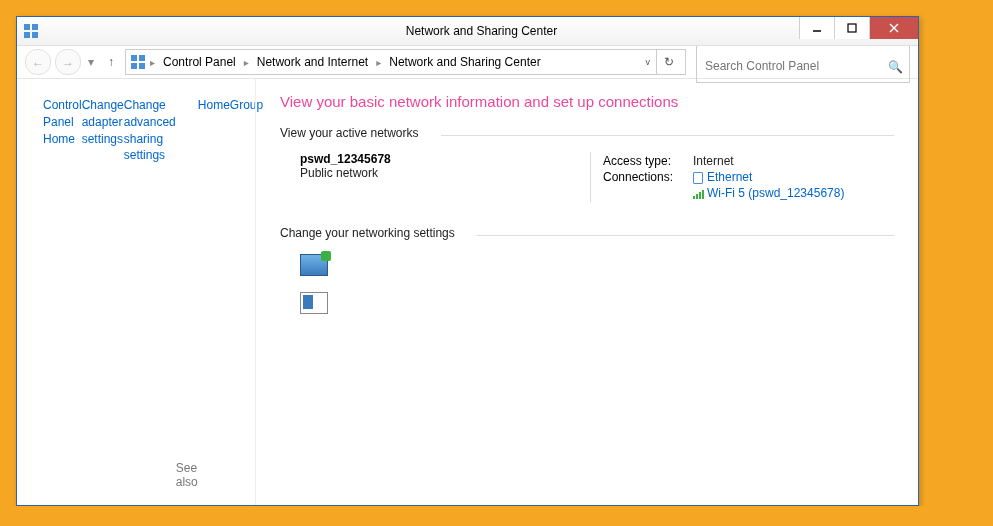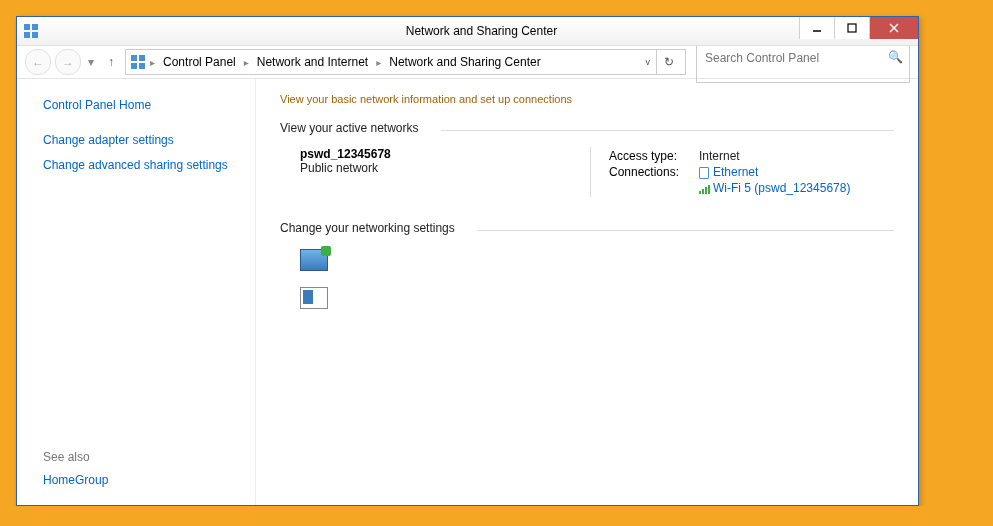--- a/index.html
+++ b/index.html
@@ -17,38 +17,38 @@
 .nav-btn.disabled{opacity:.6}
 .nav-split{width:12px;text-align:center;color:#888}
 .nav-up{width:20px;text-align:center;color:#555}
 .breadcrumb{flex:1;height:24px;border:1px solid #ccc;display:flex;align-items:center;padding:0 4px;gap:2px}
 .bc-icon{width:16px;height:16px;display:flex;flex-wrap:wrap}
 .bc-icon span{width:6px;height:6px;margin:1px;background:#4a90d9}
 .bc-sep{color:#888;font-size:10px;margin:0 2px}
 .bc-item{padding:0 4px;white-space:nowrap}
 .bc-dd{color:#555;font-size:9px;margin-left:auto;padding:0 4px}
 .refresh{width:24px;height:24px;border-left:1px solid #ccc;display:flex;align-items:center;justify-content:center;color:#555}
-.searchbox{width:200px;height:24px;border:1px solid #ccc;margin-left:6px;display:flex;align-items:flex-start;padding:8px 6px;color:#888}
+.searchbox{width:200px;height:24px;border:1px solid #ccc;margin-left:6px;display:flex;align-items:flex-end;padding:8px 6px;color:#888}
 .searchbox input{border:0;flex:1;font-size:12px;color:#888;outline:none;background:transparent}
 .body{display:flex;height:calc(100% - 62px)}
-.sidebar{width:200px;padding:14px 12px 12px 26px;display:flex;flex-direction:column;border-right:0}
+.sidebar{width:200px;padding:14px 12px 12px 26px;display:flex;flex-direction:row;border-right:0}
 .sidebar a{color:#0066cc;text-decoration:none;margin:4px 0;line-height:1.4}
 .sidebar .cph{color:#0066cc;margin-bottom:14px}
 .seealso{margin-top:auto;color:#777;margin-bottom:4px}
 .main{flex:1;padding:14px 24px;border-left:1px solid #eee}
-h1{font-size:11px;color:#a16207;font-weight:normal;margin:0 0 16px}
+h1{font-size:15px;color:#ec4899;font-weight:normal;margin:0 0 16px}
 .sect-title{color:#222;margin-bottom:4px}
 .sect-line{height:1px;background:#ddd;margin:4px 0 10px}
 .sect-hdr{display:flex;align-items:center;gap:22px}
 .sect-hdr .sect-line{flex:1;margin:0}
 .netrow{display:flex;margin:8px 0 24px}
 .net-left{width:290px;padding-left:20px}
 .net-name{font-weight:bold}
 .net-type{color:#222}
-.net-right{border-left:1px solid #ddd;padding-left:18px;flex:1}
+.net-right{border-left:1px solid #ddd;padding-left:12px;flex:1}
 .kv{display:flex;margin:2px 0;align-items:center}
 .kv .k{width:90px}
 .kv .v{color:#222}
 .kv a{color:#0066cc;text-decoration:none}
 .setting-item{display:flex;margin:8px 0 14px;padding-left:20px}
 .setting-icon{width:26px;height:20px;margin-right:8px;margin-top:2px;flex-shrink:0;position:relative}
 .setting-icon.setup{background:linear-gradient(#6fb4e8,#3a7bbd);border:1px solid #2a5a8a}
 .setting-icon.setup::after{content:"";position:absolute;top:-4px;right:-4px;width:10px;height:10px;background:#3cb043;border-radius:2px}
 .setting-icon.trouble{background:#fff;border:1px solid #888}
 .setting-icon.trouble::before{content:"";position:absolute;left:2px;top:2px;width:10px;height:14px;background:#3a7bbd}

